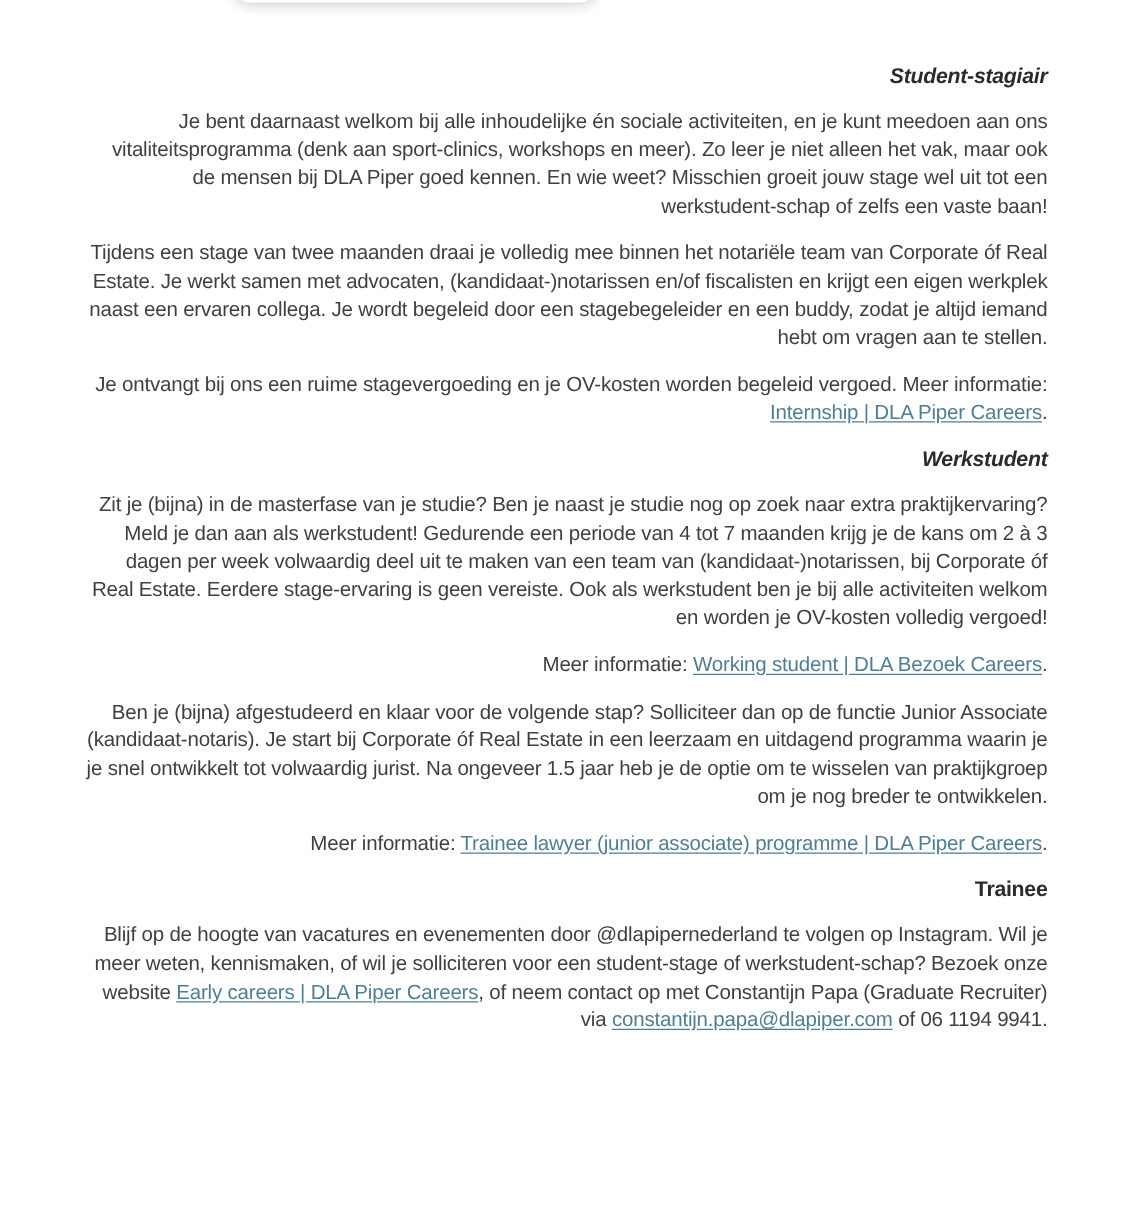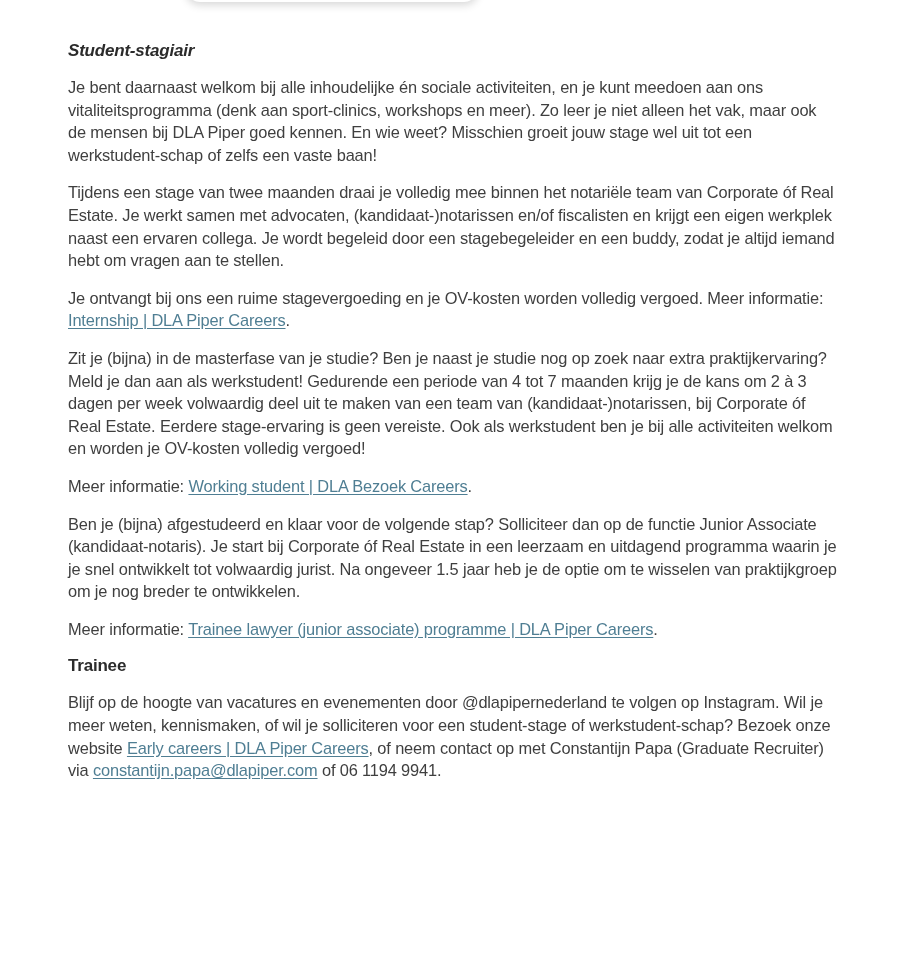--- a/index.html
+++ b/index.html
@@ -19,22 +19,23 @@
     height: 32px;
     border-radius: 14px;
     background: #ffffff;
     box-shadow: 0 3px 9px rgba(0,0,0,0.16);
   }
   .doc {
     position: absolute;
     top: 0;
     left: 68px;
     width: 770px;
-    padding-top: 40px;
+    padding-top: 50px;
     color: var(--body-color, #3f3f3f);
+    text-align: right;
   }
   .doc p {
     margin: 0 0 15px 0;
     font-size: 16.4px;
     line-height: 22.6px;
     letter-spacing: -0.15px;
     color: var(--body-color, #3f3f3f);
   }
   .doc h2 {
     margin: 15px 0 14px 0;
@@ -57,24 +58,25 @@
 <body style="background: rgb(255, 255, 255);">
 
 <div class="toolbar-shadow"></div>
 
 <div class="doc">
 
   <section>
     <h2 class="italic">Student-stagiair</h2>
     <p><span>Je bent daarnaast welkom bij alle inhoudelijke én sociale activiteiten, en je kunt meedoen aan ons vitaliteitsprogramma (denk aan sport-clinics, workshops en meer). Zo leer je niet alleen het vak, maar ook de mensen bij DLA Piper goed kennen. En wie weet? Misschien groeit jouw stage wel uit tot een werkstudent-schap of zelfs een vaste baan!</span></p>
     <p><span>Tijdens een stage van twee maanden draai je volledig mee binnen het notariële team van Corporate óf Real Estate. Je werkt samen met advocaten, (kandidaat-)notarissen en/of fiscalisten en krijgt een eigen werkplek naast een ervaren collega. Je wordt begeleid door een stagebegeleider en een buddy, zodat je altijd iemand hebt om vragen aan te stellen.</span></p>
-    <p><span>Je ontvangt bij ons een ruime stagevergoeding en je OV-kosten worden volledig vergoed. Meer informatie: </span><a class="doc-link">Internship | DLA Piper Careers</a><span>.</span></p>
+    <p><span>Je ontvangt bij ons een ruime stagevergoeding en je OV-kosten worden begeleid vergoed. Meer informatie: </span><a class="doc-link">Internship | DLA Piper Careers</a><span>.</span></p>
   </section>
 
   <section>
+    <h2 class="italic">Werkstudent</h2>
     <p><span>Zit je (bijna) in de masterfase van je studie? Ben je naast je studie nog op zoek naar extra praktijkervaring? Meld je dan aan als werkstudent! Gedurende een periode van 4 tot 7 maanden krijg je de kans om 2 à 3 dagen per week volwaardig deel uit te maken van een team van (kandidaat-)notarissen, bij Corporate óf Real Estate. Eerdere stage-ervaring is geen vereiste. Ook als werkstudent ben je bij alle activiteiten welkom en worden je OV-kosten volledig vergoed!</span></p>
     <p><span>Meer informatie: </span><a class="doc-link">Working student | DLA Bezoek Careers</a><span>.</span></p>
   </section>
 
   <section>
     <p><span>Ben je (bijna) afgestudeerd en klaar voor de volgende stap? Solliciteer dan op de functie Junior Associate (kandidaat-notaris). Je start bij Corporate óf Real Estate in een leerzaam en uitdagend programma waarin je je snel ontwikkelt tot volwaardig jurist. Na ongeveer 1.5 jaar heb je de optie om te wisselen van praktijkgroep om je nog breder te ontwikkelen.</span></p>
     <p><span>Meer informatie: </span><a class="doc-link">Trainee lawyer (junior associate) programme | DLA Piper Careers</a><span>.</span></p>
   </section>
 
   <section>

